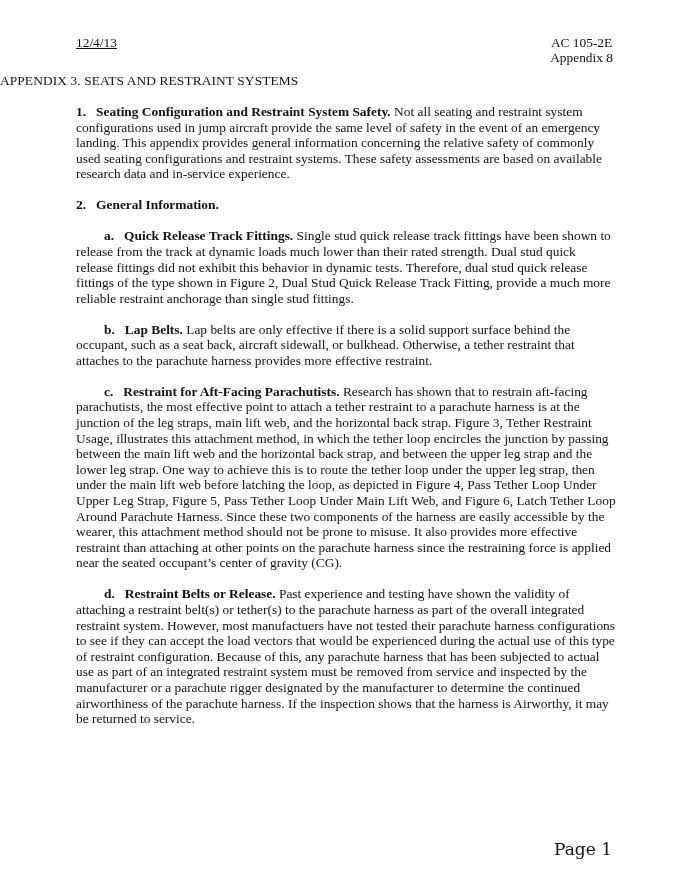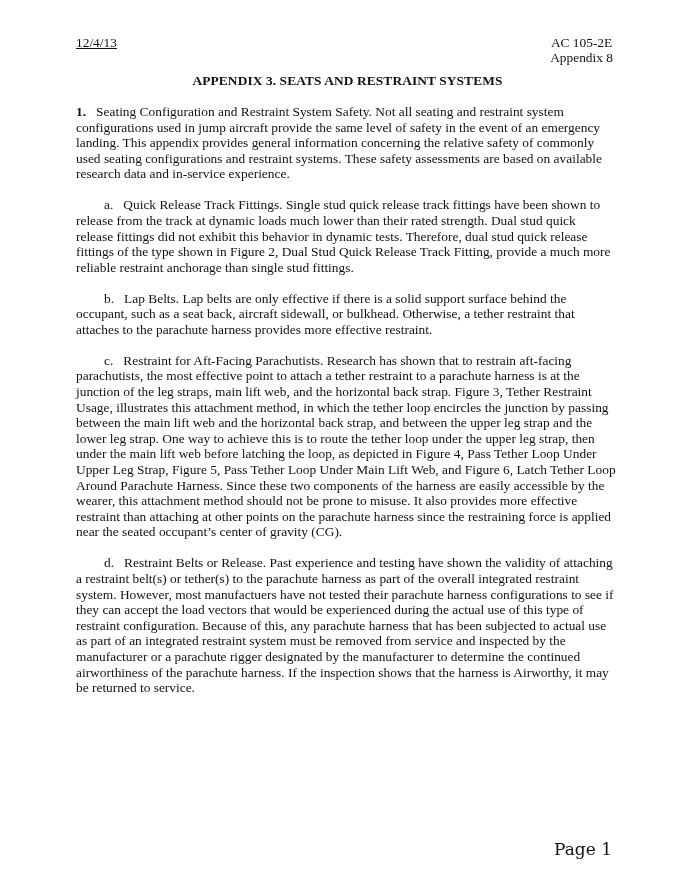--- a/index.html
+++ b/index.html
@@ -30,40 +30,39 @@
       top: 35px;
       text-align: center;
       font-size: 13.4px;
       line-height: 15px;
     }
     .title {
       position: absolute;
       left: 0;
       width: 695px;
       top: 73px;
-      text-align: center;
-      font-weight: bold;
+      font-weight: normal;
       font-size: 13.4px;
       letter-spacing: 0.1px;
     }
     .content {
       position: absolute;
       left: 76px;
       top: 104px;
       width: 540px;
     }
     .para {
       margin: 0 0 15.4px 0;
       text-align: left;
     }
     .para.indent {
       text-indent: 28px;
     }
     .num { font-weight: bold; }
-    .head { font-weight: normal; margin-top: 44px; }
+    .head { font-weight: bold; margin-top: 44px; }
     .footer {
       position: absolute;
       right: 83px;
       top: 842px;
       font-family: "DejaVu Serif", serif;
       font-size: 17px;
     }
   </style>
 </head>
 <body>
@@ -80,20 +79,24 @@
   <div class="title">APPENDIX 3. SEATS AND RESTRAINT SYSTEMS</div>
 
   <div class="content">
 
     <p class="para">
       <span class="num">1.</span>&nbsp;&nbsp;
       <span class="head">Seating Configuration and Restraint System Safety.</span>
       <span>Not all seating and restraint system configurations used in jump aircraft provide the same level of safety in the event of an emergency landing. This appendix provides general information concerning the relative safety of commonly used seating configurations and restraint systems. These safety assessments are based on available research data and in-service experience.</span>
     </p>
 
+    <p class="para">
+      <span class="num">2.</span>&nbsp;&nbsp;
+      <span class="head">General Information.</span>
+    </p>
 
     <p class="para indent">
       <span class="head">a.</span>&nbsp;&nbsp;
       <span class="head">Quick Release Track Fittings.</span>
       <span>Single stud quick release track fittings have been shown to release from the track at dynamic loads much lower than their rated strength. Dual stud quick release fittings did not exhibit this behavior in dynamic tests. Therefore, dual stud quick release fittings of the type shown in Figure 2, Dual Stud Quick Release Track Fitting, provide a much more reliable restraint anchorage than single stud fittings.</span>
     </p>
 
     <p class="para indent">
       <span class="head">b.</span>&nbsp;&nbsp;
       <span class="head">Lap Belts.</span>

